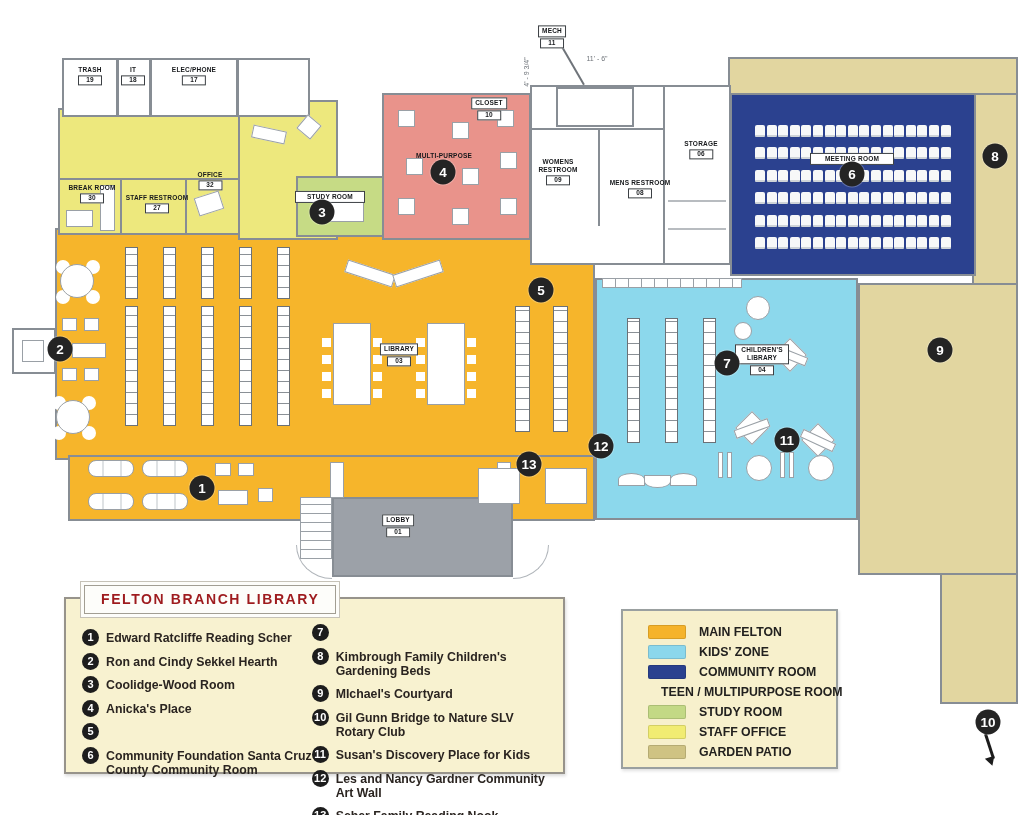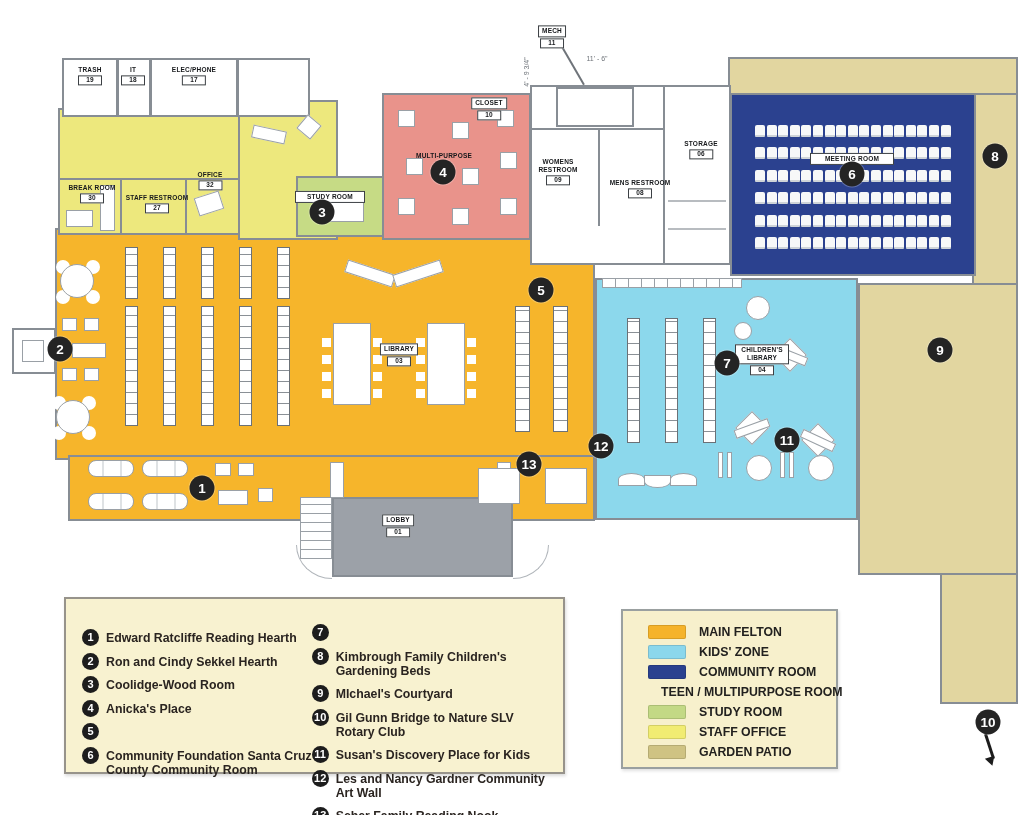--- a/index.html
+++ b/index.html
@@ -336,25 +336,28 @@
     <div class="plan-marker" style="left: 940px; top: 350px;">9</div>
     <div class="plan-marker" style="left: 988px; top: 722px;">10</div>
     <div class="plan-marker" style="left: 787px; top: 440px;">11</div>
     <div class="plan-marker" style="left: 601px; top: 446px;">12</div>
     <div class="plan-marker" style="left: 529px; top: 464px;">13</div>
     <div class="dim-text" style="left: 597px; top: 58px; transform: translate(-50%, -50%) rotate(0deg);">11' - 6"</div>
     <div class="dim-text" style="left: 526px; top: 72px; transform: translate(-50%, -50%) rotate(-90deg);">4' - 9 3/4"</div>
   </div>
 
 <div class="legend-box">
+  <div class="legend-title-box">
+    <span class="legend-title">FELTON BRANCH LIBRARY</span>
+  </div>
   <div class="legend-cols">
     <div class="legend-col">
         <div class="legend-item">
           <span class="num-badge">1</span>
-          <span class="legend-label">Edward Ratcliffe Reading Hearth</span>
+          <span class="legend-label">Edward Ratcliffe Reading Scher</span>
         </div>
         <div class="legend-item">
           <span class="num-badge">2</span>
           <span class="legend-label">Ron and Cindy Sekkel Hearth</span>
         </div>
         <div class="legend-item">
           <span class="num-badge">3</span>
           <span class="legend-label">Coolidge-Wood Room</span>
         </div>
         <div class="legend-item">

